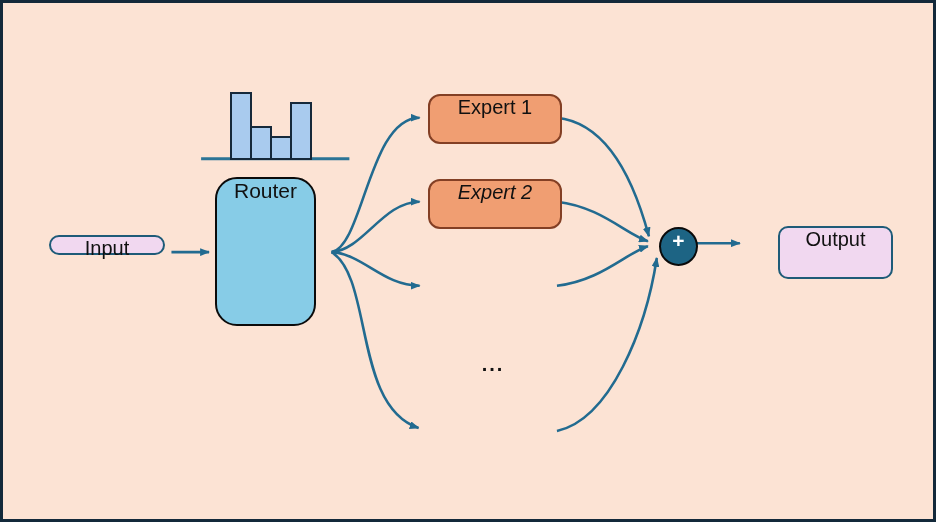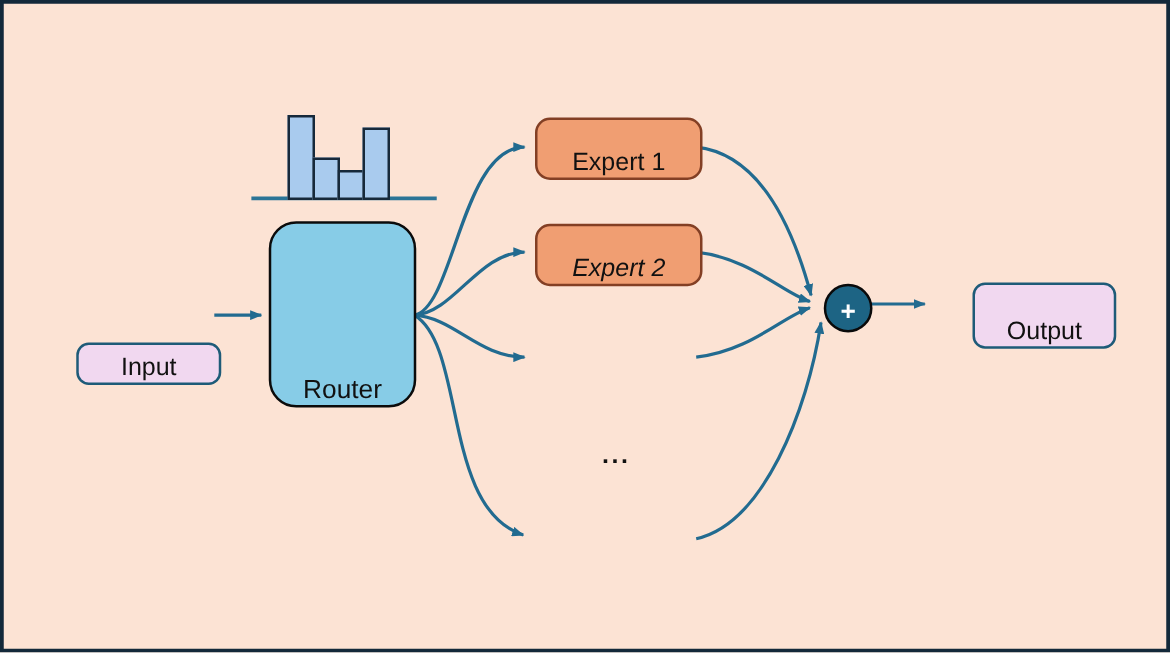--- a/index.html
+++ b/index.html
@@ -11,33 +11,33 @@
     box-sizing:border-box;
     overflow:hidden;
     font-family:"Liberation Sans", sans-serif;
     color:#111;
   }
   svg.layer{position:absolute;left:0;top:0;width:100%;height:100%;}
   .arrow{stroke:#226b90;stroke-width:2.6;fill:none;}
   .baseline{stroke:#2b7496;stroke-width:3;fill:none;}
   .node{
     position:absolute;
-    display:flex;align-items:flex-end;justify-content:center;
+    display:flex;align-items:flex-start;justify-content:center;
     box-sizing:border-box;
     font-size:20px;
   }
   .node-pink{
     background:#f1d8f0;
     border:2.5px solid #1e5b78;
     border-radius:10px;
   }
-  #input-node{left:58px;top:232px;width:116px;height:34px;margin-top:39px;}
+  #input-node{left:46px;top:232px;width:116px;height:20px;}
   #output-node{left:775px;top:223px;width:115px;height:53px;}
   #router-node{
-    left:212px;top:174px;width:118px;height:149px;
+    left:212px;top:174px;width:101px;height:149px;
     background:#87cce7;
     border:2.5px solid #0b0b0b;
     border-radius:22px;
     font-size:21px;
   }
   .expert-node{
     left:425px;width:134px;height:50px;
     background:#f09e72;
     border:2.5px solid #833f24;
     border-radius:12px;

